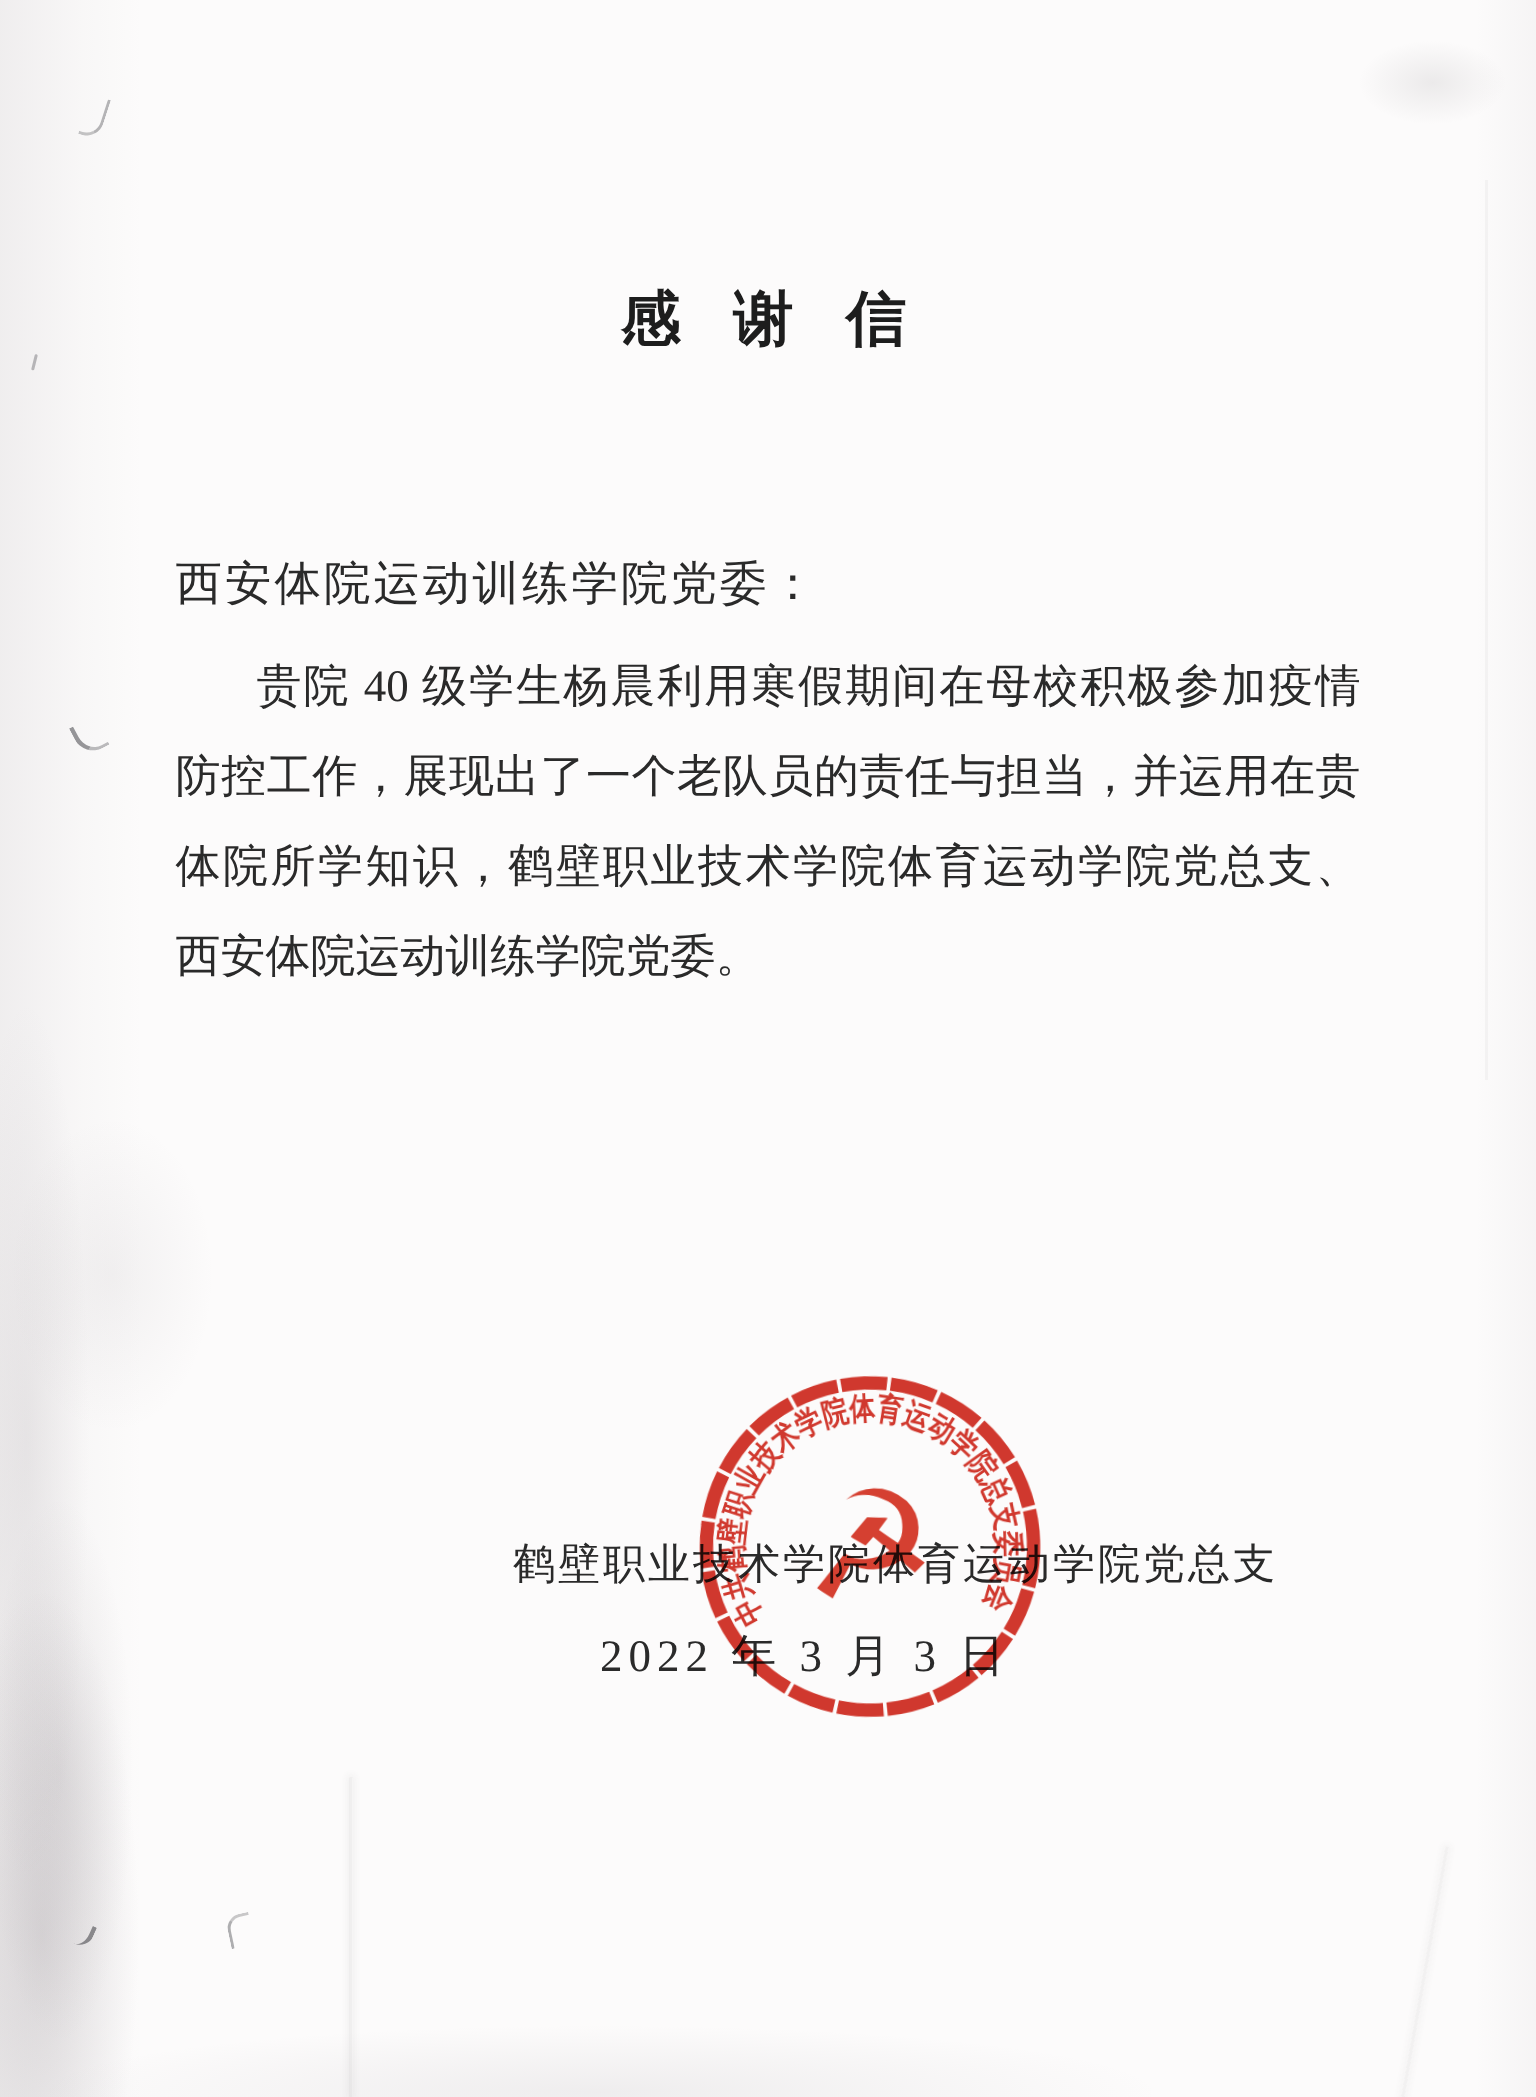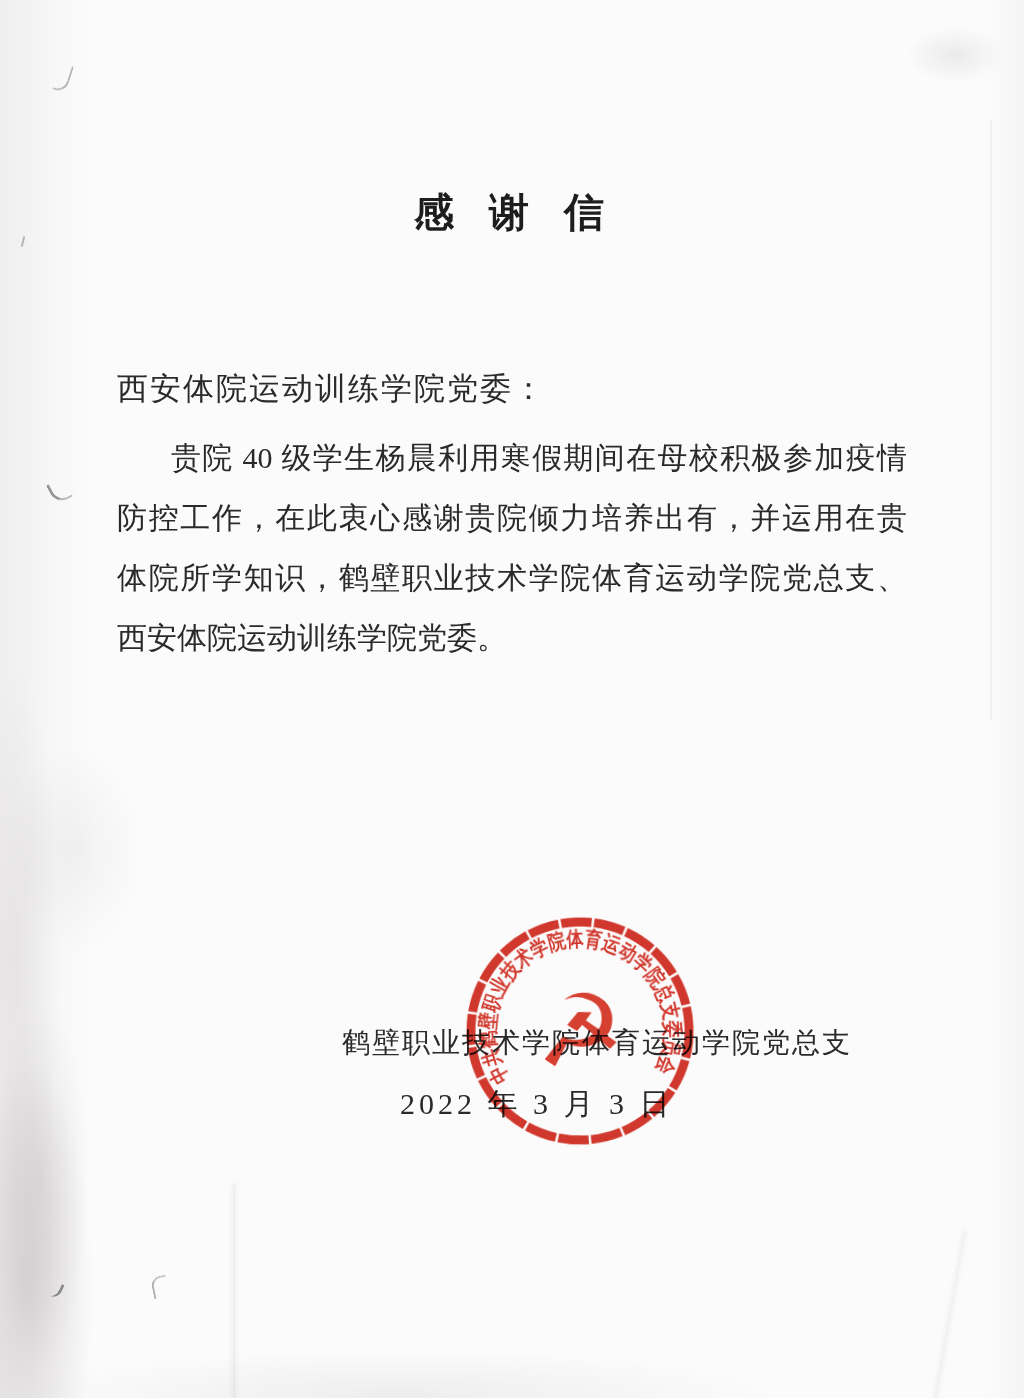--- a/index.html
+++ b/index.html
@@ -136,21 +136,21 @@
 <body>
 
 <div class="page">
 
   <h1 class="title">感 谢 信</h1>
 
   <div class="salutation">西安体院运动训练学院党委：</div>
 
   <div class="body-block">
     <div class="body-line first">贵院 40 级学生杨晨利用寒假期间在母校积极参加疫情</div>
-    <div class="body-line">防控工作，在此衷心感谢贵院倾力培养出有，并运用在贵</div>
+    <div class="body-line">防控工作，展现出了一个老队员的责任与担当，并运用在贵</div>
     <div class="body-line">体院所学知识，鹤壁职业技术学院体育运动学院党总支、</div>
     <div class="body-line last">西安体院运动训练学院党委。</div>
   </div>
 
   <div class="signature">鹤壁职业技术学院体育运动学院党总支</div>
 
   <div class="date-line">2022 年 3 月 3 日</div>
 
   <div class="seal">
     <svg width="238" height="238" viewBox="0 0 240 240">

